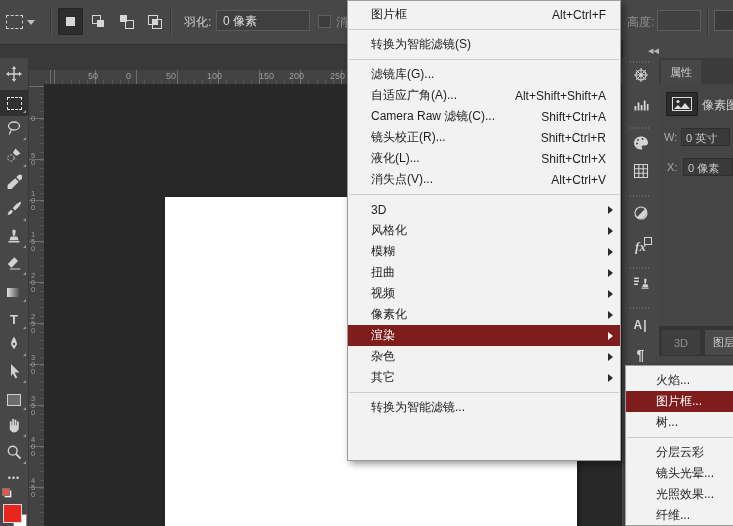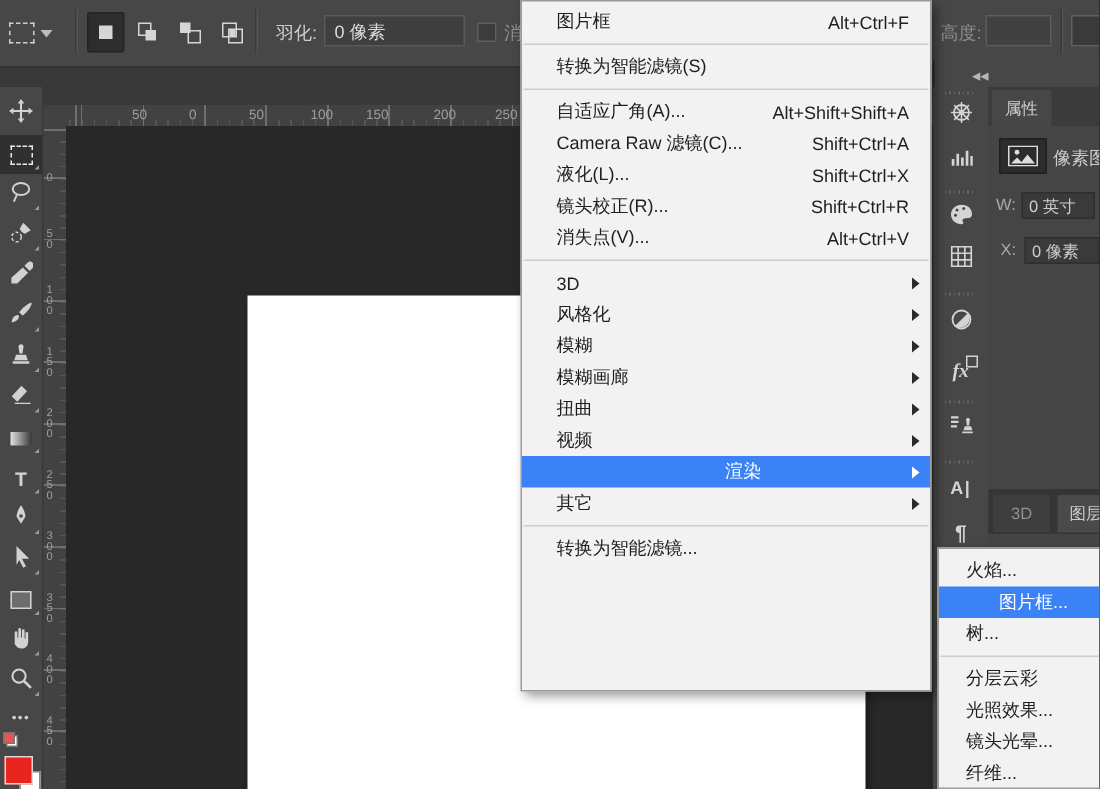--- a/index.html
+++ b/index.html
@@ -101,25 +101,25 @@
   #tab-3d{left:662px;width:38px;background:#3e3e3e;color:#909090;}
   #tab-layers{left:705px;width:38px;background:#4a4a4a;color:#cccccc;}
   #below-tabs{left:659px;top:356px;width:74px;height:12px;background:#454545;z-index:4;}
 
   
   .menu{background:#f2f2f2;border:1px solid #9b9b9b;box-shadow:3px 3px 7px rgba(0,0,0,.4);z-index:10;color:#1e1e1e;}
   #filter-menu{left:347px;top:0;width:274px;height:461px;padding:3px 0 2px;box-sizing:border-box;}
   #render-submenu{left:625px;top:365px;width:110px;height:161px;padding:4px 0 0;box-sizing:border-box;z-index:11;overflow:hidden;}
   .menu-item{position:relative;height:21px;display:flex;align-items:center;font-size:12px;}
   .menu-item .lbl{margin-left:23px;white-space:nowrap;}
-  #render-submenu .menu-item .lbl{margin-left:18px;}
+  #render-submenu .menu-item .lbl{margin-left:30px;}
   .menu-item .sc{margin-left:auto;margin-right:14px;white-space:nowrap;}
   .menu-item .arr{position:absolute;right:7px;top:6.5px;width:0;height:0;
      border-top:4px solid transparent;border-bottom:4px solid transparent;border-left:5px solid #2b2b2b;}
-  .menu-item.hl{background:#3b82f6;color:#ffffff;justify-content:center;}
+  .menu-item.hl{background:#7f1d1d;color:#ffffff;}
   .menu-item.hl .arr{border-left-color:#ffffff;}
   .menu-sep{height:0;border-top:1px solid #cdcdcd;margin:4px 1px;}
 </style>
 </head>
 <body>
 
 <div id="app">
 
   <div id="options-bar" class="abs">
     <div id="tool-preset" class="abs">
@@ -246,21 +246,21 @@
   <span id="swap-colors" class="abs">⇄</span>
   <div id="fg-swatch" class="abs" style="background: rgb(232, 37, 31);"></div>
   <div id="bg-swatch" class="abs" style="background: rgb(255, 255, 255);"></div>
 
   <div id="ruler-corner" class="abs"></div>
   <div id="hruler" class="abs">
       <span class="hlabel" style="left: 44px;">50</span>
       <span class="hlabel" style="left: 82px;">0</span>
       <span class="hlabel" style="left: 122px;">50</span>
       <span class="hlabel" style="left: 163px;">100</span>
-      <span class="hlabel" style="left: 200px;">150</span>
+      <span class="hlabel" style="left: 215px;">150</span>
       <span class="hlabel" style="left: 245px;">200</span>
       <span class="hlabel" style="left: 286px;">250</span>
     </div>
   <div id="vruler" class="abs">
       <span class="vlabel" style="top: 34px;">0</span>
       <span class="vlabel" style="top: 75px;">5
 0</span>
       <span class="vlabel" style="top: 116px;">1
 0
 0</span>
@@ -374,69 +374,76 @@
       <div class="menu-item">
         <span class="lbl">图片框</span>
         <span class="sc">Alt+Ctrl+F</span>
       </div>
       <div class="menu-sep"></div>
       <div class="menu-item">
         <span class="lbl">转换为智能滤镜(S)</span>
       </div>
       <div class="menu-sep"></div>
       <div class="menu-item">
+        <span class="lbl">滤镜库(G)...</span>
+      </div>
+      <div class="menu-item">
         <span class="lbl">自适应广角(A)...</span>
         <span class="sc">Alt+Shift+Shift+A</span>
       </div>
       <div class="menu-item">
         <span class="lbl">Camera Raw 滤镜(C)...</span>
         <span class="sc">Shift+Ctrl+A</span>
       </div>
       <div class="menu-item">
+        <span class="lbl">镜头校正(R)...</span>
+        <span class="sc">Shift+Ctrl+R</span>
+      </div>
+      <div class="menu-item">
         <span class="lbl">液化(L)...</span>
         <span class="sc">Shift+Ctrl+X</span>
       </div>
       <div class="menu-item">
-        <span class="lbl">镜头校正(R)...</span>
-        <span class="sc">Shift+Ctrl+R</span>
-      </div>
-      <div class="menu-item">
         <span class="lbl">消失点(V)...</span>
         <span class="sc">Alt+Ctrl+V</span>
       </div>
       <div class="menu-sep"></div>
       <div class="menu-item">
         <span class="lbl">3D</span>
         <span class="arr"></span>
       </div>
       <div class="menu-item">
         <span class="lbl">风格化</span>
         <span class="arr"></span>
       </div>
       <div class="menu-item">
         <span class="lbl">模糊</span>
         <span class="arr"></span>
       </div>
       <div class="menu-item">
-        <span class="lbl">模糊画廊</span>
-        <span class="arr"></span>
-      </div>
-      <div class="menu-item">
         <span class="lbl">扭曲</span>
         <span class="arr"></span>
       </div>
       <div class="menu-item">
         <span class="lbl">视频</span>
+        <span class="arr"></span>
+      </div>
+      <div class="menu-item">
+        <span class="lbl">像素化</span>
         <span class="arr"></span>
       </div>
       <div class="menu-item hl">
         <span class="lbl">渲染</span>
         <span class="arr"></span>
       </div>
       <div class="menu-item">
+        <span class="lbl">杂色</span>
+        <span class="arr"></span>
+      </div>
+      <div class="menu-item">
         <span class="lbl">其它</span>
         <span class="arr"></span>
       </div>
       <div class="menu-sep"></div>
       <div class="menu-item">
         <span class="lbl">转换为智能滤镜...</span>
       </div>
     </div>
 
   <div id="render-submenu" class="menu abs">
@@ -447,23 +454,23 @@
         <span class="lbl">图片框...</span>
       </div>
       <div class="menu-item">
         <span class="lbl">树...</span>
       </div>
       <div class="menu-sep"></div>
       <div class="menu-item">
         <span class="lbl">分层云彩</span>
       </div>
       <div class="menu-item">
+        <span class="lbl">镜头光晕...</span>
+      </div>
+      <div class="menu-item">
         <span class="lbl">光照效果...</span>
       </div>
       <div class="menu-item">
-        <span class="lbl">镜头光晕...</span>
-      </div>
-      <div class="menu-item">
         <span class="lbl">纤维...</span>
       </div>
     </div>
 
 </div>
 
 </body></html>

